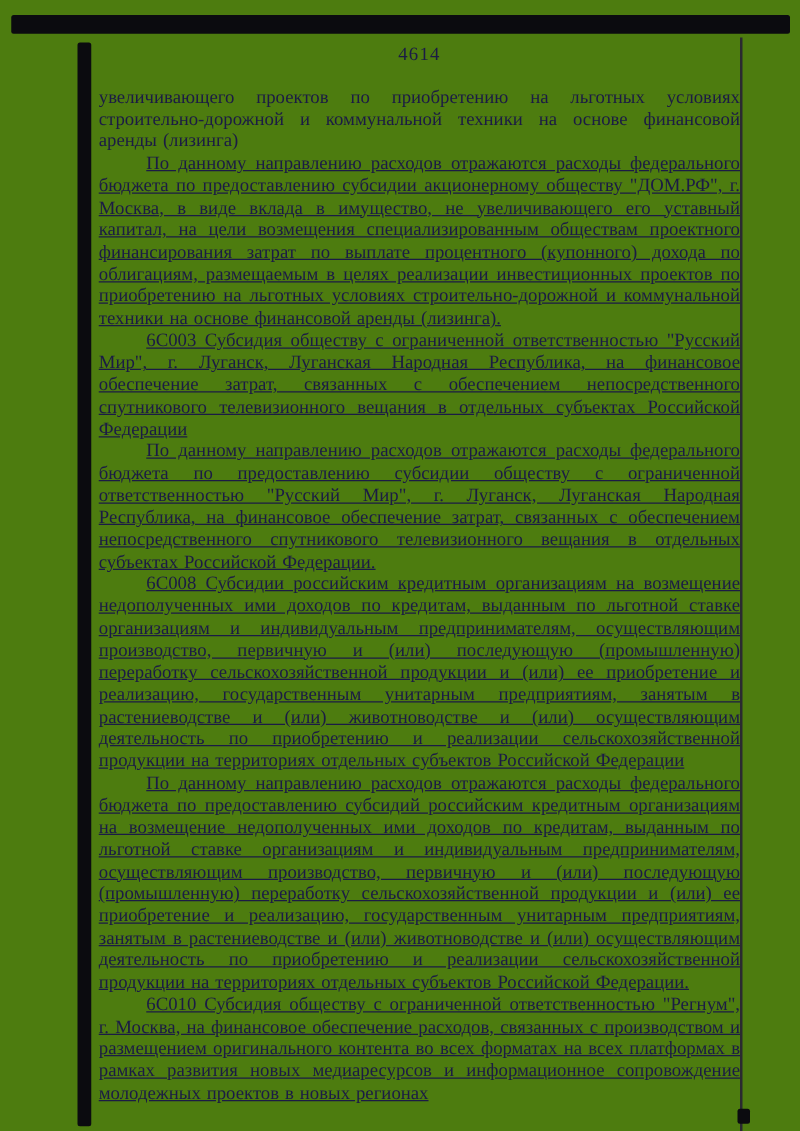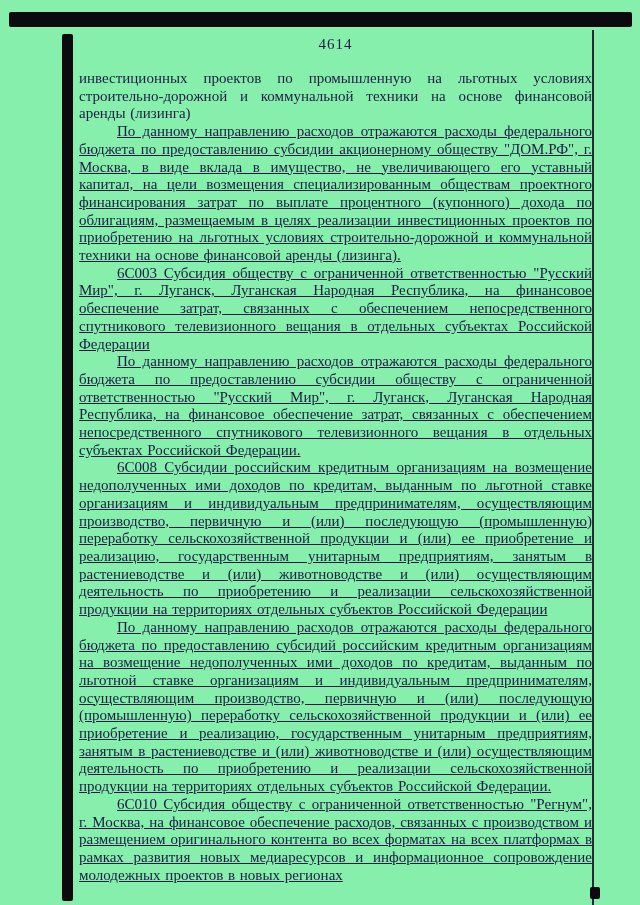--- a/index.html
+++ b/index.html
@@ -4,21 +4,21 @@
 <style>
   html, body {
     margin: 0;
     padding: 0;
     background: #ffffff;
   }
   .page {
     position: relative;
     width: 640px;
     height: 905px;
-    background: #86efac;
+    background: #4d7c0f;
     overflow: hidden;
     font-family: "Liberation Serif", "DejaVu Serif", serif;
     color: #1b1b45;
   }
   
   .artifact { position: absolute; background: #0b0b0f; }
   .artifact.top {
     left: 9px; right: 8px; top: 12px; height: 15px;
     border-radius: 2px;
   }
@@ -64,21 +64,21 @@
 <div class="page">
 
   <div class="artifact top"></div>
   <div class="artifact left"></div>
   <div class="artifact rightline"></div>
   <div class="artifact corner"></div>
 
   <div class="content">
     <div class="page-number">4614</div>
 
-    <p class="para">инвестиционных проектов по промышленную на льготных условиях строительно-дорожной и коммунальной техники на основе финансовой аренды (лизинга)</p>
+    <p class="para">увеличивающего проектов по приобретению на льготных условиях строительно-дорожной и коммунальной техники на основе финансовой аренды (лизинга)</p>
     <p class="para indent">По данному направлению расходов отражаются расходы федерального бюджета по предоставлению субсидии акционерному обществу "ДОМ.РФ", г. Москва, в виде вклада в имущество, не увеличивающего его уставный капитал, на цели возмещения специализированным обществам проектного финансирования затрат по выплате процентного (купонного) дохода по облигациям, размещаемым в целях реализации инвестиционных проектов по приобретению на льготных условиях строительно-дорожной и коммунальной техники на основе финансовой аренды (лизинга).</p>
     <p class="para indent">6C003 Субсидия обществу с ограниченной ответственностью "Русский Мир", г. Луганск, Луганская Народная Республика, на финансовое обеспечение затрат, связанных с обеспечением непосредственного спутникового телевизионного вещания в отдельных субъектах Российской Федерации</p>
     <p class="para indent">По данному направлению расходов отражаются расходы федерального бюджета по предоставлению субсидии обществу с ограниченной ответственностью "Русский Мир", г. Луганск, Луганская Народная Республика, на финансовое обеспечение затрат, связанных с обеспечением непосредственного спутникового телевизионного вещания в отдельных субъектах Российской Федерации.</p>
     <p class="para indent">6C008 Субсидии российским кредитным организациям на возмещение недополученных ими доходов по кредитам, выданным по льготной ставке организациям и индивидуальным предпринимателям, осуществляющим производство, первичную и (или) последующую (промышленную) переработку сельскохозяйственной продукции и (или) ее приобретение и реализацию, государственным унитарным предприятиям, занятым в растениеводстве и (или) животноводстве и (или) осуществляющим деятельность по приобретению и реализации сельскохозяйственной продукции на территориях отдельных субъектов Российской Федерации</p>
     <p class="para indent">По данному направлению расходов отражаются расходы федерального бюджета по предоставлению субсидий российским кредитным организациям на возмещение недополученных ими доходов по кредитам, выданным по льготной ставке организациям и индивидуальным предпринимателям, осуществляющим производство, первичную и (или) последующую (промышленную) переработку сельскохозяйственной продукции и (или) ее приобретение и реализацию, государственным унитарным предприятиям, занятым в растениеводстве и (или) животноводстве и (или) осуществляющим деятельность по приобретению и реализации сельскохозяйственной продукции на территориях отдельных субъектов Российской Федерации.</p>
     <p class="para indent">6C010 Субсидия обществу с ограниченной ответственностью "Регнум", г. Москва, на финансовое обеспечение расходов, связанных с производством и размещением оригинального контента во всех форматах на всех платформах в рамках развития новых медиаресурсов и информационное сопровождение молодежных проектов в новых регионах</p>
   </div>
 
 </div>
 

